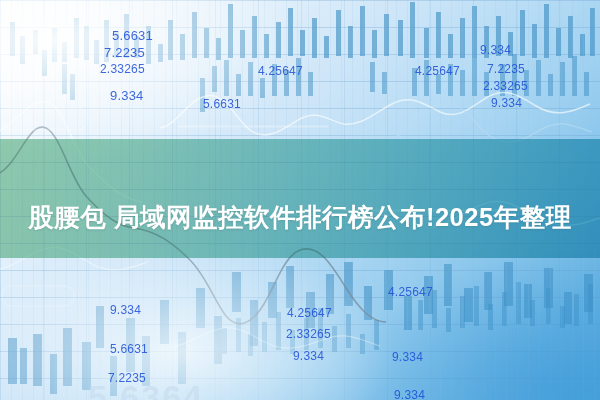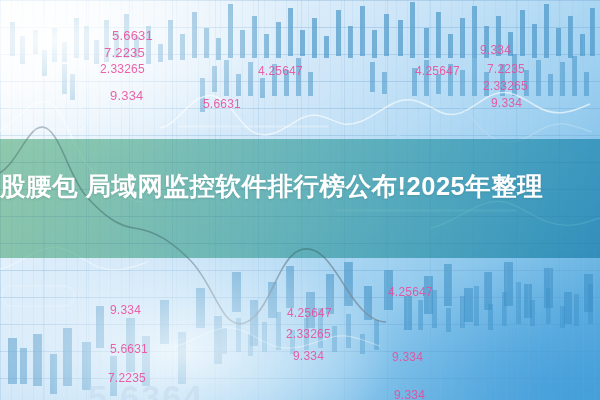--- a/index.html
+++ b/index.html
@@ -54,21 +54,21 @@
       to right,
       rgba(150,195,230,.30) 0px, rgba(150,195,230,.30) 1px,
       rgba(0,0,0,0) 1px, rgba(0,0,0,0) 11px);
     opacity:.55;
   }
   svg.layer{position:absolute;left:0;top:0;width:600px;height:400px;}
 
   .num{
     position:absolute;
     font-family:"Liberation Sans","DejaVu Sans",sans-serif;
-    color:#ec4899;
+    color:#1d4ed8;
     white-space:nowrap;
     letter-spacing:.2px;
     opacity:.85;
   }
   .num.big{font-size:13px;}
   .num.mid{font-size:12px;}
   .num.ghost{color:#c9def0;font-weight:bold;opacity:.75;}
 
   
   .band{
@@ -86,22 +86,22 @@
     position:absolute;left:0;top:139px;width:600px;height:119px;
     background:linear-gradient(100deg,
         rgba(160,215,185,.30) 0%,
         rgba(120,200,195,.26) 50%,
         rgba(70,175,205,.22) 100%);
   }
 
   
   .headline{
     position:absolute;left:0;top:139px;width:600px;height:94px;
-    display:flex;flex-direction:row;
-    justify-content:flex-start;align-items:center;
+    display:flex;flex-direction:column;
+    justify-content:flex-end;align-items:center;
     gap:4px;
   }
   .hl-line{
     color:#ffffff;
     font-weight:bold;
     font-size:25.5px;
     line-height:31px;
     letter-spacing:.5px;
     white-space:nowrap;
     text-shadow:0 1px 2px rgba(60,110,110,.28);

